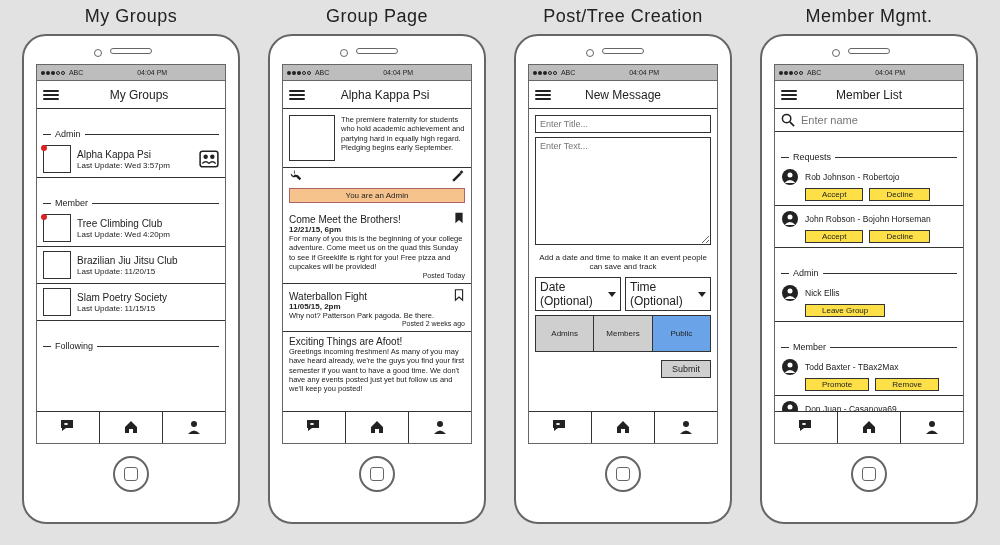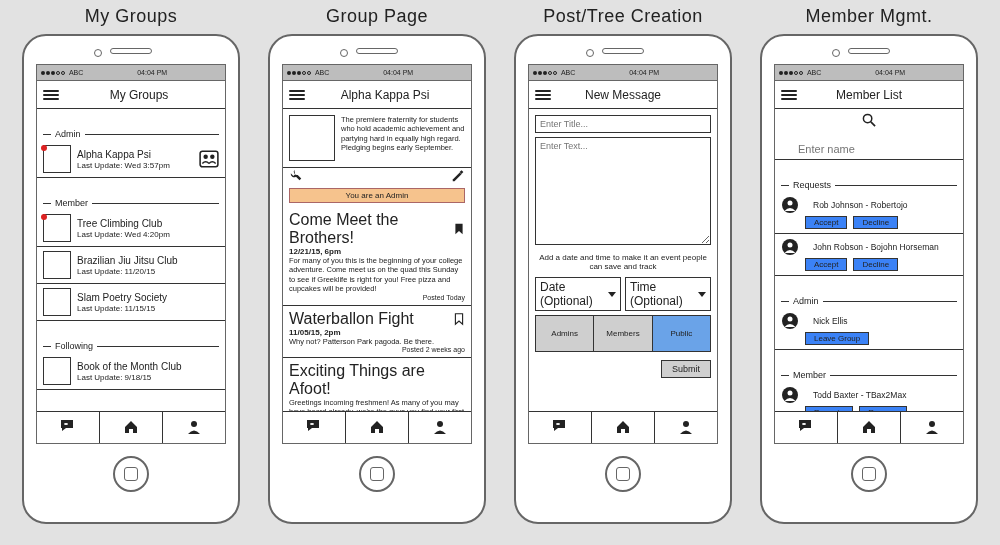--- a/index.html
+++ b/index.html
@@ -60,45 +60,45 @@
   .bottombar .bcell{ flex:1; display:flex; align-items:center; justify-content:center; border-right:1px solid #333;}
   .bottombar .bcell:last-child{ border-right:none;}
   .bicon svg{ width:18px; height:18px;}
   
   .gp-header { display:flex; padding:6px; gap:6px; border-bottom:1px solid #333;}
   .gp-thumb { width:46px;height:46px; border:1.2px solid #333;}
   .gp-desc { font-size:7.5px; line-height:1.25; flex:1;}
   .gp-tools { display:flex; justify-content:space-between; padding:0 6px 4px 6px;}
   .admin-banner { margin:2px 6px 4px 6px; border:1px solid #a66; background:#f6c38d; text-align:center; font-size:8px; padding:2px 0;}
   .post { border-bottom:1px solid #333; padding:4px 6px;}
-  .post .ptitle{ font-size:16px; display:flex; justify-content:space-between; align-items:center;}
+  .post .ptitle{ font-size:10px; display:flex; justify-content:space-between; align-items:flex-end;}
   .post .pmeta{ font-size:8px; font-weight:bold;}
   .post .pbody{ font-size:7.5px; line-height:1.25;}
   .post .pfoot{ text-align:right; font-size:7px;}
   
   .nm-body{ padding:6px; display:flex; flex-direction:column; gap:4px; flex:1;}
   .nm-input{ border:1.2px solid #333; padding:3px 4px; font-size:9px; font-family:inherit;}
   .nm-textarea{ border:1.2px solid #333; padding:3px 4px; font-size:9px; height:108px; font-family:inherit;}
   .nm-hint{ text-align:center; font-size:8px; margin:4px 0 2px 0;}
   .nm-selects{ display:flex; gap:4px;}
   .nm-select{ flex:1; border:1.2px solid #333; padding:2px 4px; font-size:12px; display:flex; justify-content:space-between; align-items:center;}
   .nm-tabs{ display:flex; border:1.2px solid #333;}
   .nm-tab{ flex:1; text-align:center; padding:13px 0; font-size:8px; background:#cfcfcf; border-right:1px solid #333;}
   .nm-tab:last-child{border-right:none;}
   .nm-tab.active{ background:#6aa3e8;}
   .nm-submit{ align-self:flex-end; border:1.2px solid #333; background:#cfcfcf; padding:3px 10px; font-size:9px; margin-top:4px;}
   
-  .ml-search{ display:flex; align-items:center; gap:16px; border-bottom:1.5px solid #333; padding:4px 6px;flex-direction:column;}
+  .ml-search{ display:flex; align-items:center; gap:6px; border-bottom:1.5px solid #333; padding:4px 6px;}
   .ml-search input{ border:none; outline:none; font-size:11px; font-family:inherit; flex:1;}
   .ml-item{ border-bottom:1px solid #333; padding:4px 6px;}
-  .ml-row{ display:flex; align-items:center; gap:14px;}
+  .ml-row{ display:flex; align-items:center; gap:6px;}
   .avatar{ width:18px;height:18px; flex-shrink:0;}
   .ml-name{ font-size:8.5px;}
   .ml-btns{ display:flex; gap:6px; margin-left:24px; margin-top:2px;}
-  .ml-btn{ border:1px solid #333; background:#3b82f6; padding:1px 8px; font-size:8px;}
+  .ml-btn{ border:1px solid #333; background:#fde047; padding:1px 16px; font-size:8px;}
   .caret{ width:0;height:0;border-left:4px solid transparent;border-right:4px solid transparent;border-top:5px solid #222;}
   .rel{position:relative;}
 </style>
 </head>
 <body>
 
 <svg width="0" height="0" style="position:absolute">
   <defs>
     <g id="i-search">
         <circle cx="6" cy="6" r="4.5" fill="none" stroke="#222" stroke-width="1.6"></circle>
@@ -204,27 +204,20 @@
               </div>
         </div>
         <div class="list-item">
           <div class="thumb"></div>
           <div class="item-text">
                 <span class="item-title">Slam Poetry Society</span>
                 <span class="item-sub">Last Update: 11/15/15</span>
               </div>
         </div>
         <div class="section-label"><span>Following</span></div>
-        <div class="list-item">
-          <div class="thumb"></div>
-          <div class="item-text">
-                <span class="item-title">Book of the Month Club</span>
-                <span class="item-sub">Last Update: 9/18/15</span>
-              </div>
-        </div>
       </div>
       <div class="bottombar">
         <div class="bcell">
               <span class="bicon"><svg viewBox="0 0 18 18">
                   <use href="#i-chat"></use>
                 </svg></span>
             </div>
         <div class="bcell">
               <span class="bicon"><svg viewBox="0 0 18 18">
                   <use href="#i-home"></use>

